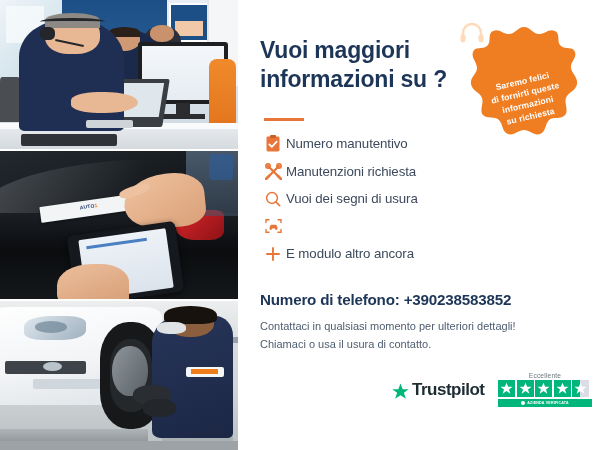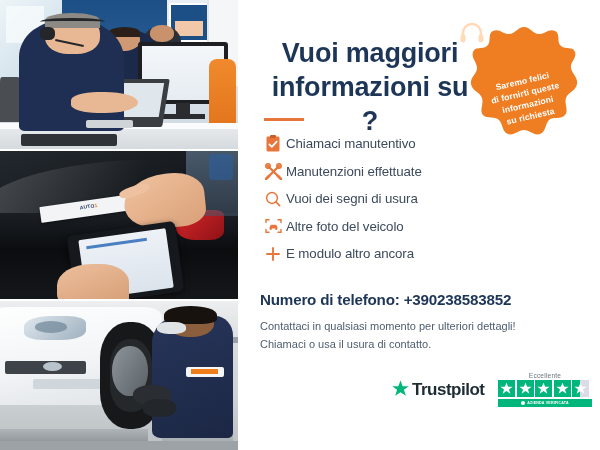--- a/index.html
+++ b/index.html
@@ -163,23 +163,22 @@
   .p3 .floor { position:absolute; left:0; bottom:0; width:100%; height:6%;
     background:#9ca2a5; }
   .p3 .cab { position:absolute; right:2%; bottom:6%; width:30%; height:26%;
     background:linear-gradient(180deg,#c3c9cc 0%,#a9b0b3 100%); }
 
   
   .content { position:absolute; left:252px; top:0; width:348px; height:450px; }
 
   .title {
     position:absolute; left:8px; top:36px; width:220px;
-    font-size:27px; line-height:1.26; font-weight:700; color:#1d3557;
+    font-size:23px; line-height:1.26; font-weight:700; color:#1d3557;
     letter-spacing:-.2px;
-    text-align:center;
   }
   .title span { display:block; }
 
   .rule { position:absolute; left:12px; top:118px; width:40px; height:3px;
     background:#e8763a; }
 
   
   .badge-wrap { position:absolute; left:207px; top:22px; width:130px; height:132px; }
   .badge-wrap svg { position:absolute; left:0; top:0; }
   .badge-txt {
@@ -201,21 +200,21 @@
 
   
   .phone { position:absolute; left:8px; top:291px; width:320px;
     font-size:15.2px; font-weight:700; color:#1d3557; letter-spacing:-.2px; }
   .para { position:absolute; left:8px; top:318px; width:330px;
     font-size:11px; line-height:1.63; color:#4e5d70; }
   .para span { display:block; }
 
   
   .tp { position:absolute; left:140px; top:372px; width:200px; height:44px; }
-  .tp-logo { position:absolute; left:0; top:8px; display:flex; align-items:flex-start; gap:3px; }
+  .tp-logo { position:absolute; left:0; top:8px; display:flex; align-items:flex-end; gap:3px; }
   .tp-logo .tp-star { width:17px; height:17px; }
   .tp-logo .tp-name { font-size:17px; font-weight:700; color:#1d2b33; letter-spacing:-.5px; }
   .tp-rate { position:absolute; left:106px; top:0; width:94px; }
   .tp-ecc { font-size:6.6px; color:#6c757c; text-align:center; letter-spacing:.2px;
     margin-bottom:1px; }
   .tp-stars { display:flex; gap:1.5px; }
   .tp-stars .sq { width:17px; height:17px; background:#00b67a;
     display:flex; align-items:center; justify-content:center; }
   .tp-stars .sq.half { background:linear-gradient(90deg,#00b67a 50%,#dcdce6 50%); }
   .tp-verified { margin-top:2px; height:8px; background:#00b67a;
@@ -334,37 +333,37 @@
     <div class="list">
 
       <div class="row">
         <span class="ico">
           <svg width="14" height="17" viewBox="0 0 14 17">
             <rect x="0.5" y="1.5" width="13" height="15" rx="1.4" fill="#e8763a"></rect>
             <rect x="4" y="0" width="6" height="3" rx="1" fill="#c85f26"></rect>
             <path d="M3.3 9.4 L5.8 11.9 L10.7 6.6" fill="none" stroke="#fff" stroke-width="1.7" stroke-linecap="round" stroke-linejoin="round"></path>
           </svg>
         </span>
-        <span class="lbl">Chiamaci manutentivo</span>
+        <span class="lbl">Numero manutentivo</span>
       </div>
 
       <div class="row">
         <span class="ico">
           <svg width="17" height="17" viewBox="0 0 17 17">
             <g stroke="#e8763a" stroke-width="2.3" stroke-linecap="round">
               <path d="M3 3 L14 14"></path>
               <path d="M14 3 L3 14"></path>
             </g>
             <circle cx="3" cy="3" r="2.1" fill="none" stroke="#e8763a" stroke-width="1.7"></circle>
             <circle cx="14" cy="3" r="2.1" fill="none" stroke="#e8763a" stroke-width="1.7"></circle>
             <path d="M13 13 L16 16" stroke="#e8763a" stroke-width="2.6" stroke-linecap="round"></path>
             <path d="M4 13 L1 16" stroke="#e8763a" stroke-width="2.6" stroke-linecap="round"></path>
           </svg>
         </span>
-        <span class="lbl">Manutenzioni effettuate</span>
+        <span class="lbl">Manutenzioni richiesta</span>
       </div>
 
       <div class="row">
         <span class="ico">
           <svg width="16" height="16" viewBox="0 0 16 16">
             <circle cx="7" cy="7" r="5.4" fill="none" stroke="#e8763a" stroke-width="1.5"></circle>
             <path d="M10.9 10.9 L14.6 14.6" stroke="#e8763a" stroke-width="1.6" stroke-linecap="round"></path>
           </svg>
         </span>
         <span class="lbl">Vuoi dei segni di usura</span>
@@ -377,21 +376,20 @@
               <path d="M1 4.6 V1.8 H4"></path>
               <path d="M13 1.8 H16 V4.6"></path>
               <path d="M16 11.4 V14.2 H13"></path>
               <path d="M4 14.2 H1 V11.4"></path>
             </g>
             <path d="M4.2 10.4 h8.6 l-1-2.6 a1.5 1.5 0 0 0 -1.4 -1 H6.6 a1.5 1.5 0 0 0 -1.4 1 z" fill="#e8763a"></path>
             <circle cx="5.8" cy="10.9" r="1.1" fill="#e8763a"></circle>
             <circle cx="11.2" cy="10.9" r="1.1" fill="#e8763a"></circle>
           </svg>
         </span>
-        <span class="lbl">Altre foto del veicolo</span>
       </div>
 
       <div class="row">
         <span class="ico">
           <svg width="16" height="16" viewBox="0 0 16 16">
             <g stroke="#e8763a" stroke-width="1.9" stroke-linecap="round">
               <path d="M8 2 V14"></path>
               <path d="M2 8 H14"></path>
             </g>
           </svg>

